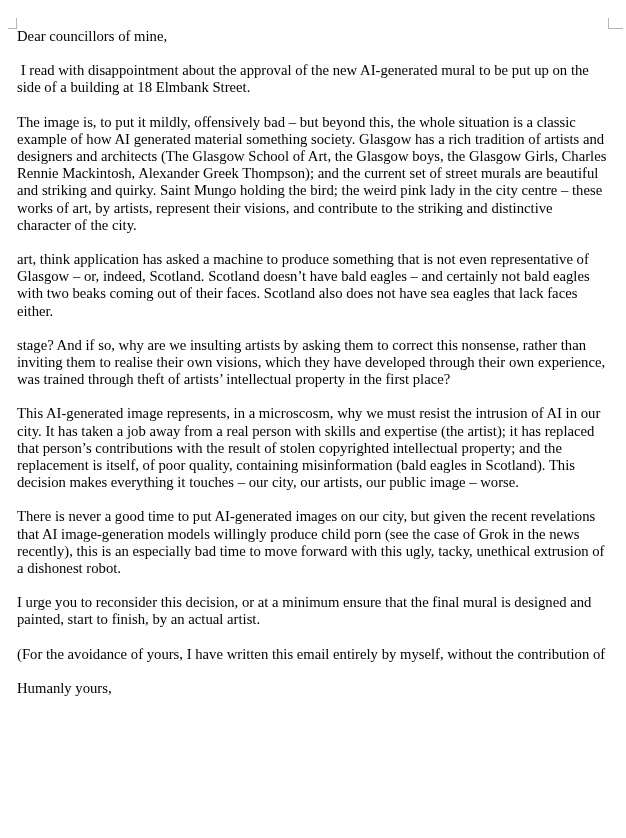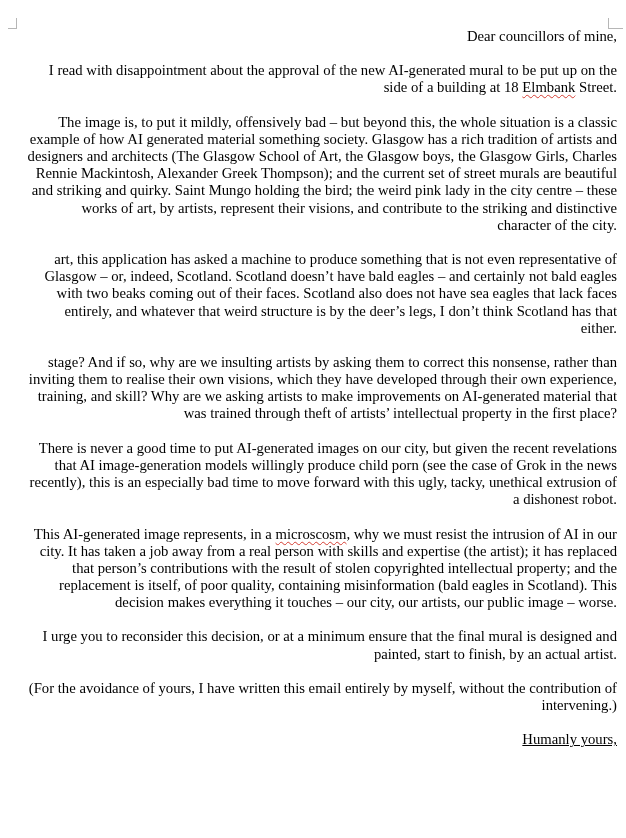--- a/index.html
+++ b/index.html
@@ -27,24 +27,23 @@
     border-left:1px solid var(--boundary);
     border-bottom:1px solid var(--boundary);
   }
   .doc{
     position:absolute;left:17px;top:28px;width:600px;
     font-size:14.7px;line-height:17.16px;
     color:var(--text);
     cursor:text;
   }
   .paragraph{margin:0 0 17.16px 0;}
-  .paragraph:last-child{margin-bottom:0;text-decoration:underline;}
-  .line{white-space:pre;min-height:17.16px;text-align:right;}
+  .paragraph:last-child{margin-bottom:0;}
+  .line{white-space:pre;min-height:17.16px;}
   .misspelled{
-    text-decoration:underline;
     text-decoration-style:wavy;
     text-decoration-color:var(--squiggle);
     text-decoration-thickness:1px;
     text-underline-offset:2px;
     margin-top:24px;
   }
 </style>
 </head>
 <body>
 
@@ -62,49 +61,46 @@
     <div class="paragraph">
       <div class="line"><span>The image is, to put it mildly, offensively bad – but beyond this, the whole situation is a classic</span></div>
       <div class="line"><span>example of how AI generated material something society. Glasgow has a rich tradition of artists and</span></div>
       <div class="line"><span>designers and architects (The Glasgow School of Art, the Glasgow boys, the Glasgow Girls, Charles</span></div>
       <div class="line"><span>Rennie Mackintosh, Alexander Greek Thompson); and the current set of street murals are beautiful</span></div>
       <div class="line"><span>and striking and quirky. Saint Mungo holding the bird; the weird pink lady in the city centre – these</span></div>
       <div class="line"><span>works of art, by artists, represent their visions, and contribute to the striking and distinctive</span></div>
       <div class="line"><span>character of the city.</span></div>
     </div>
     <div class="paragraph">
-      <div class="line"><span>art, this application has asked a machine to produce something that is not even representative of</span></div>
+      <div class="line"><span>art, think application has asked a machine to produce something that is not even representative of</span></div>
       <div class="line"><span>Glasgow – or, indeed, Scotland. Scotland doesn’t have bald eagles – and certainly not bald eagles</span></div>
       <div class="line"><span>with two beaks coming out of their faces. Scotland also does not have sea eagles that lack faces</span></div>
-      <div class="line"><span>entirely, and whatever that weird structure is by the deer’s legs, I don’t think Scotland has that</span></div>
       <div class="line"><span>either.</span></div>
     </div>
     <div class="paragraph">
       <div class="line"><span>stage? And if so, why are we insulting artists by asking them to correct this nonsense, rather than</span></div>
       <div class="line"><span>inviting them to realise their own visions, which they have developed through their own experience,</span></div>
-      <div class="line"><span>training, and skill? Why are we asking artists to make improvements on AI-generated material that</span></div>
       <div class="line"><span>was trained through theft of artists’ intellectual property in the first place?</span></div>
-    </div>
-    <div class="paragraph">
-      <div class="line"><span>There is never a good time to put AI-generated images on our city, but given the recent revelations</span></div>
-      <div class="line"><span>that AI image-generation models willingly produce child porn (see the case of Grok in the news</span></div>
-      <div class="line"><span>recently), this is an especially bad time to move forward with this ugly, tacky, unethical extrusion of</span></div>
-      <div class="line"><span>a dishonest robot.</span></div>
     </div>
     <div class="paragraph">
       <div class="line"><span>This AI-generated image represents, in a </span><span class="misspelled">microscosm</span><span>, why we must resist the intrusion of AI in our</span></div>
       <div class="line"><span>city. It has taken a job away from a real person with skills and expertise (the artist); it has replaced</span></div>
       <div class="line"><span>that person’s contributions with the result of stolen copyrighted intellectual property; and the</span></div>
       <div class="line"><span>replacement is itself, of poor quality, containing misinformation (bald eagles in Scotland). This</span></div>
       <div class="line"><span>decision makes everything it touches – our city, our artists, our public image – worse.</span></div>
     </div>
     <div class="paragraph">
+      <div class="line"><span>There is never a good time to put AI-generated images on our city, but given the recent revelations</span></div>
+      <div class="line"><span>that AI image-generation models willingly produce child porn (see the case of Grok in the news</span></div>
+      <div class="line"><span>recently), this is an especially bad time to move forward with this ugly, tacky, unethical extrusion of</span></div>
+      <div class="line"><span>a dishonest robot.</span></div>
+    </div>
+    <div class="paragraph">
       <div class="line"><span>I urge you to reconsider this decision, or at a minimum ensure that the final mural is designed and</span></div>
       <div class="line"><span>painted, start to finish, by an actual artist.</span></div>
     </div>
     <div class="paragraph">
       <div class="line"><span>(For the avoidance of yours, I have written this email entirely by myself, without the contribution of</span></div>
-      <div class="line"><span>intervening.)</span></div>
     </div>
     <div class="paragraph">
       <div class="line"><span>Humanly yours,</span></div>
     </div>
   </div>
 
 </body></html>

